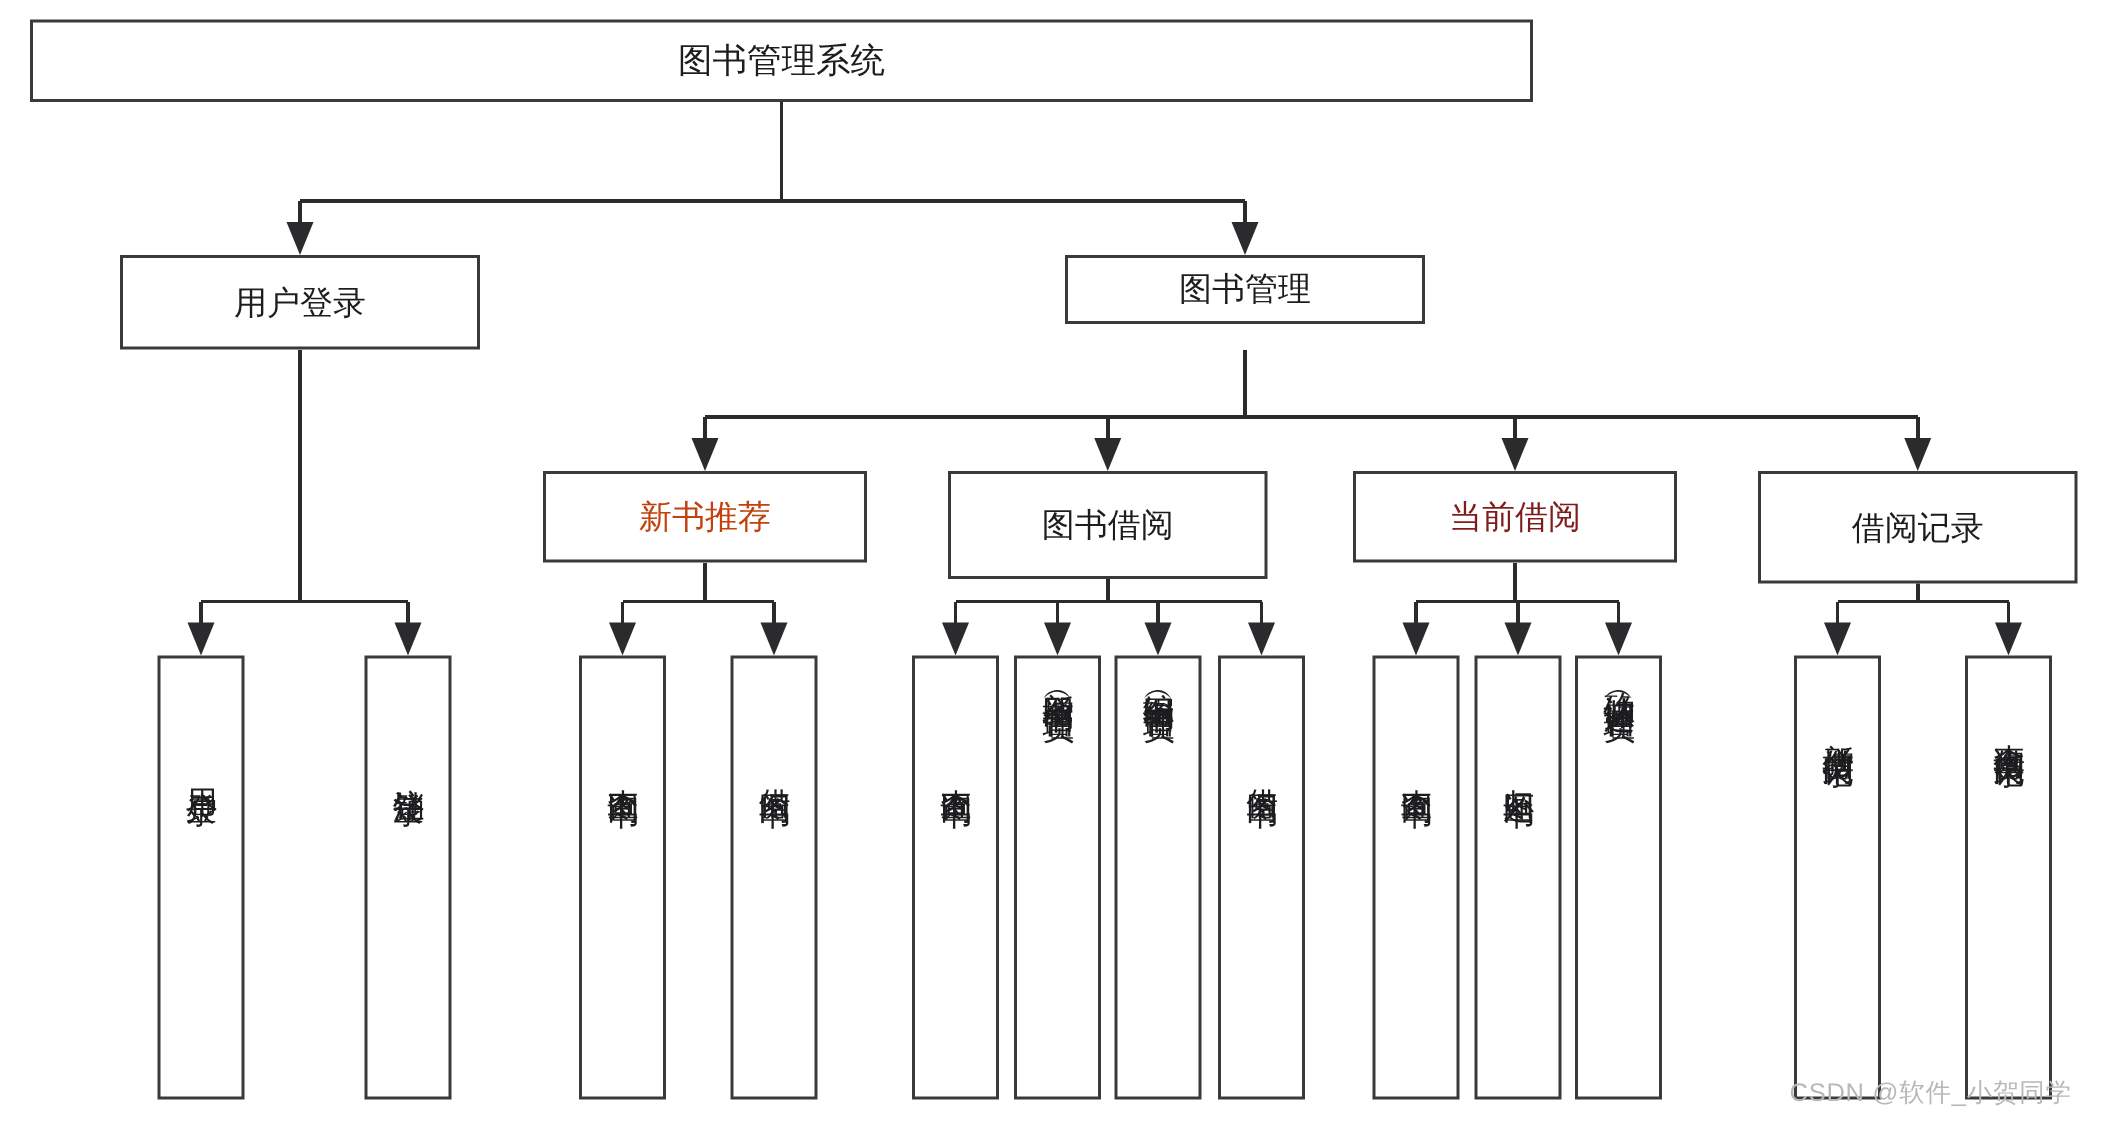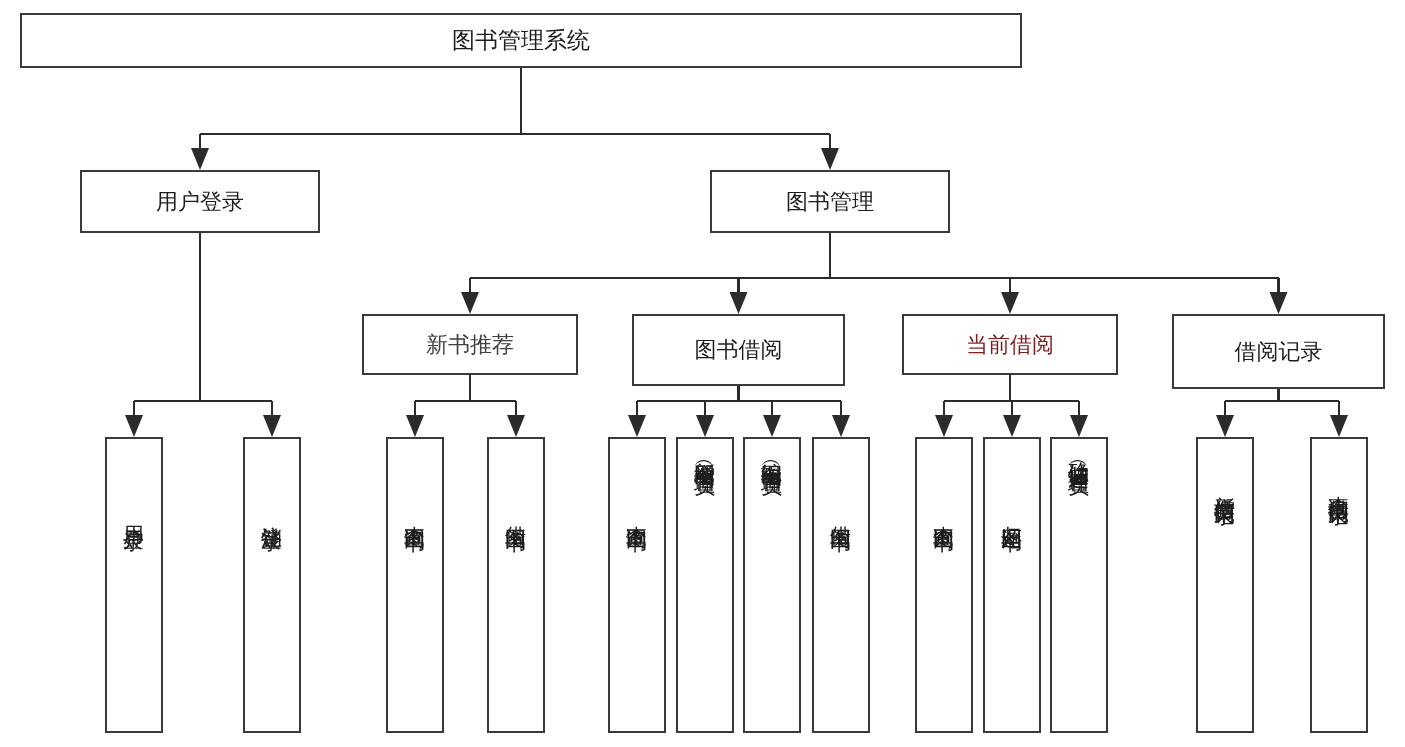--- a/index.html
+++ b/index.html
@@ -129,25 +129,25 @@
       <path d="M 1330 415 L 1348 415 L 1339 437 Z" fill="#2b2b2d"></path>
     </svg>
 
   <div id="nodes-layer">
       <div class="node horizontal root" style="left: 20px; top: 13px; width: 1002px; height: 55px; border-color: rgb(58, 58, 60); background: rgb(255, 255, 255);">
         <span class="node-label" style="color: rgb(29, 29, 31);">图书管理系统</span>
       </div>
       <div class="node horizontal" style="left: 80px; top: 170px; width: 240px; height: 63px; border-color: rgb(58, 58, 60); background: rgb(255, 255, 255);">
         <span class="node-label" style="color: rgb(29, 29, 31);">用户登录</span>
       </div>
-      <div class="node horizontal" style="left: 710px; top: 170px; width: 240px; height: 63px; border-color: rgb(58, 58, 60); background: rgb(255, 255, 255);">
+      <div class="node horizontal" style="left: 710px; top: 170px; width: 240px; height: 46px; border-color: rgb(58, 58, 60); background: rgb(255, 255, 255);">
         <span class="node-label" style="color: rgb(29, 29, 31);">图书管理</span>
       </div>
       <div class="node horizontal" style="left: 362px; top: 314px; width: 216px; height: 61px; border-color: rgb(58, 58, 60); background: rgb(255, 255, 255);">
-        <span class="node-label" style="color: #404040;">新书推荐</span>
+        <span class="node-label" style="color: #c2410c;">新书推荐</span>
       </div>
       <div class="node horizontal" style="left: 632px; top: 314px; width: 213px; height: 72px; border-color: rgb(58, 58, 60); background: rgb(255, 255, 255);">
         <span class="node-label" style="color: rgb(29, 29, 31);">图书借阅</span>
       </div>
       <div class="node horizontal" style="left: 902px; top: 314px; width: 216px; height: 61px; border-color: rgb(58, 58, 60); background: rgb(255, 255, 255);">
         <span class="node-label" style="color: #7f1d1d;">当前借阅</span>
       </div>
       <div class="node horizontal" style="left: 1172px; top: 314px; width: 213px; height: 75px; border-color: rgb(58, 58, 60); background: rgb(255, 255, 255);">
         <span class="node-label" style="color: rgb(29, 29, 31);">借阅记录</span>
       </div>
@@ -185,14 +185,15 @@
         <span class="node-label" style="color: rgb(29, 29, 31);">确认归还（管理员）</span>
       </div>
       <div class="node vertical" style="left: 1196px; top: 437px; width: 58px; height: 296px; border-color: rgb(58, 58, 60); background: rgb(255, 255, 255); padding-top: 40px;">
         <span class="node-label" style="color: rgb(29, 29, 31);">新增借阅记录</span>
       </div>
       <div class="node vertical" style="left: 1310px; top: 437px; width: 58px; height: 296px; border-color: rgb(58, 58, 60); background: rgb(255, 255, 255); padding-top: 40px;">
         <span class="node-label" style="color: rgb(29, 29, 31);">查询借阅记录</span>
       </div>
     </div>
 
+  <div class="watermark" style="left: 1193px; top: 717px; color: rgb(184, 184, 184);">CSDN @软件_小贺同学</div>
 
 </div>
 
 </body></html>

